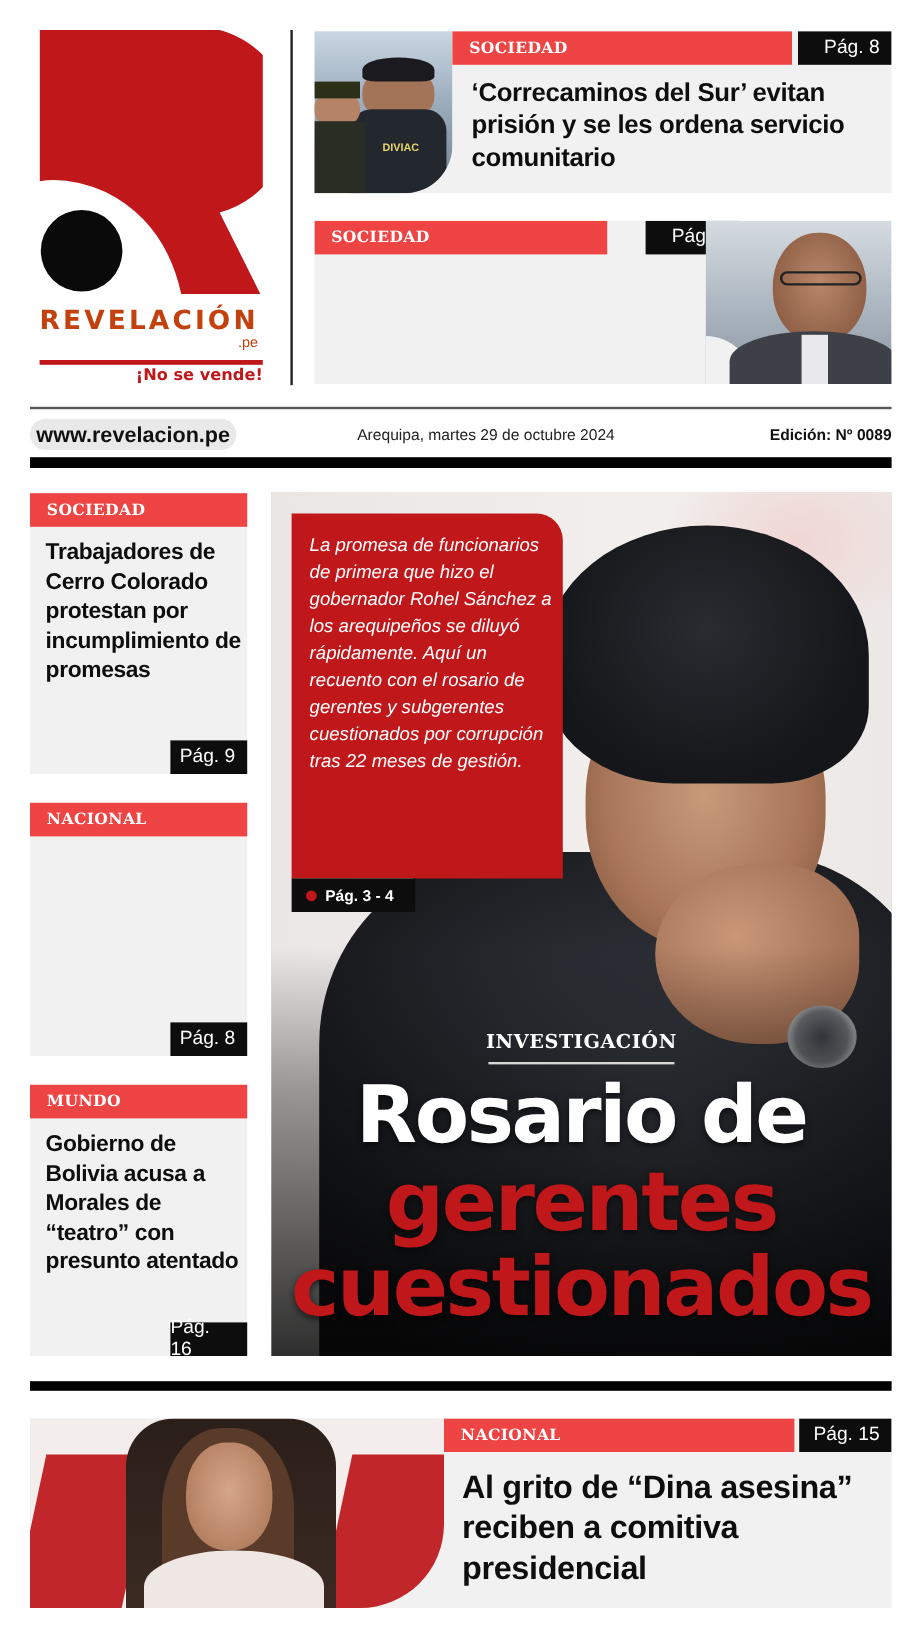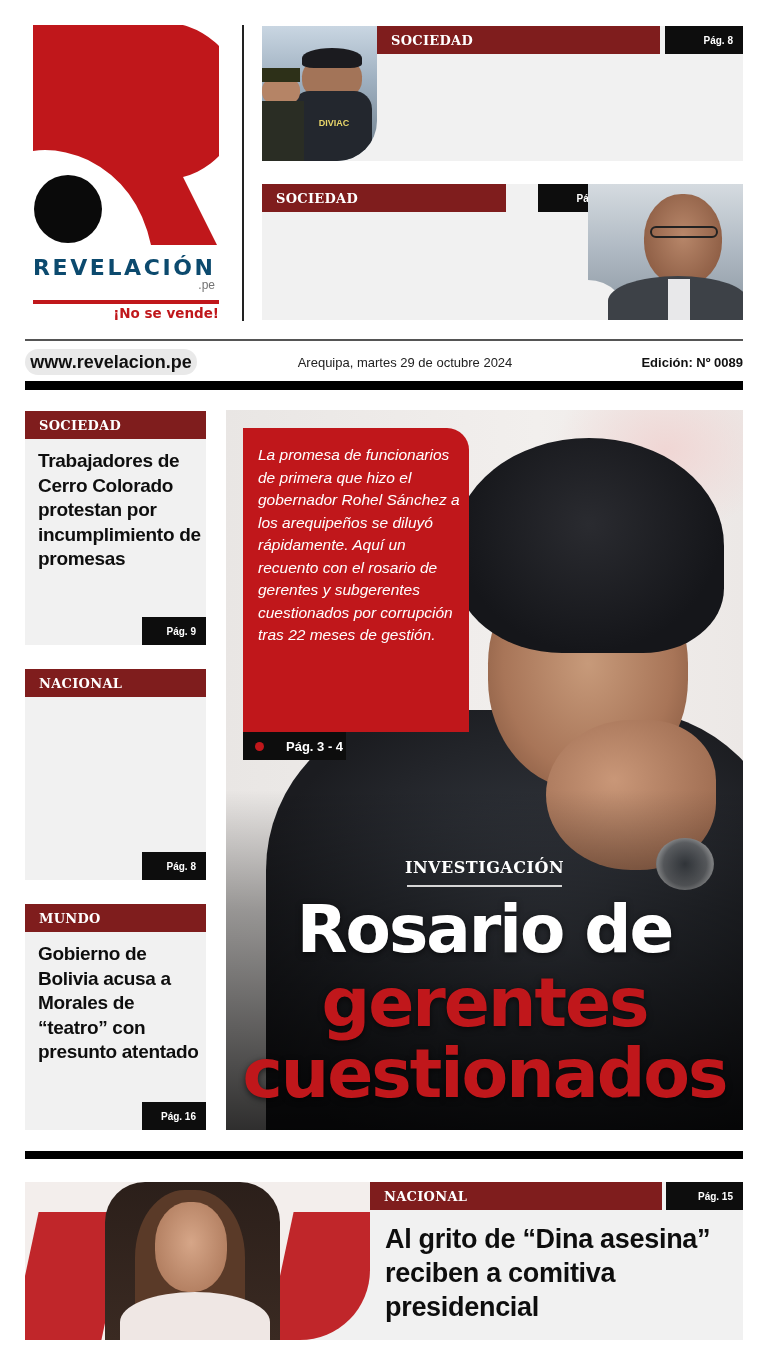--- a/index.html
+++ b/index.html
@@ -4,30 +4,30 @@
 <style>
   * { box-sizing: border-box; margin: 0; padding: 0; }
   html, body { width: 768px; height: 1366px; background: #ffffff; overflow: hidden; }
   body { position: relative; font-family: "Liberation Sans", "DejaVu Sans", sans-serif; color: #111; }
 
   .abs { position: absolute; }
 
   
   .logo { left: 33px; top: 25px; width: 186px; height: 300px; }
   .logo svg { position: absolute; left: 0; top: 0; }
-  .logo-name { position: absolute; left: 0; top: 230px; width: 186px; font-family: "DejaVu Sans", sans-serif; font-weight: bold; font-size: 22px; letter-spacing: 2.6px; color: #0c4a6e; white-space: nowrap; }
-  .logo-pe { position: absolute; right: 4px; top: 253px; font-size: 12px; color: #737373; }
+  .logo-name { position: absolute; left: 0; top: 230px; width: 186px; font-family: "DejaVu Sans", sans-serif; font-weight: bold; font-size: 22px; letter-spacing: 2.6px; color: #c2410c; white-space: nowrap; }
+  .logo-pe { position: absolute; right: 4px; top: 253px; font-size: 12px; color: #c2410c; }
   .logo-bar { position: absolute; left: 0; top: 275px; width: 186px; height: 4px; background: #c0171b; }
   .logo-tag { position: absolute; right: 0; top: 280px; font-family: "DejaVu Sans", sans-serif; font-weight: bold; font-size: 13.5px; color: #c0171b; white-space: nowrap; }
   .vrule { left: 242px; top: 25px; width: 2px; height: 296px; background: #222; }
 
   
   .card { background: #f1f1f1; overflow: hidden; }
-  .tag { background: #7f1d1d; color: #fff; font-family: "DejaVu Serif", serif; font-weight: bold; font-size: 13px; letter-spacing: .3px; display: flex; align-items: center; padding-left: 14px; }
-  .pag { background: #0d0d0d; color: #fff; font-weight: bold; font-size: 10px; display: flex; align-items: center; justify-content: flex-end; padding-right: 10px; }
+  .tag { background: #ef4444; color: #fff; font-family: "DejaVu Serif", serif; font-weight: bold; font-size: 13px; letter-spacing: .3px; display: flex; align-items: center; padding-left: 14px; }
+  .pag { background: #0d0d0d; color: #fff; font-weight: normal; font-size: 16px; display: flex; align-items: center; justify-content: flex-end; padding-right: 10px; }
   .headline { font-weight: bold; color: #0e0e0e; letter-spacing: -0.3px; }
 
   .photo { overflow: hidden; }
   .photo-sky { background: linear-gradient(180deg,#c9d6e2 0%,#9fb0c0 40%,#6d7d8a 100%); }
 
   
   .hrule-thin { left: 25px; top: 339px; width: 718px; height: 2px; background: #555; }
   .url-pill { left: 25px; top: 349px; width: 172px; height: 26px; border-radius: 13px; background: #e9e9e9; display: flex; align-items: center; justify-content: center; font-weight: bold; font-size: 18px; color: #111; }
   .dateline { left: 255px; top: 349px; width: 300px; height: 26px; display: flex; align-items: center; justify-content: center; font-size: 13px; color: #222; white-space: nowrap; }
   .dateline b { font-weight: normal; }
@@ -47,21 +47,21 @@
       linear-gradient(90deg,#e9e6e4 0%, #f2efed 60%, #ece8e6 100%); }
   .hero-suit { position: absolute; left: 40px; top: 300px; width: 520px; height: 460px; background: radial-gradient(ellipse 300px 260px at 280px 230px,#3b3f47 0%,#2a2d33 55%,#1b1c20 100%); border-radius: 160px 160px 0 0; }
   .hero-face { position: absolute; left: 262px; top: 150px; width: 200px; height: 230px; border-radius: 45% 45% 48% 48%; background: radial-gradient(ellipse at 50% 45%, #c79a7a 0%, #a87558 60%, #7a4f38 100%); }
   .hero-hair { position: absolute; left: 228px; top: 28px; width: 270px; height: 215px; border-radius: 50% 50% 30% 40%; background: radial-gradient(ellipse at 50% 40%, #2a2b30 0%, #15161a 70%); }
   .hero-hand { position: absolute; left: 320px; top: 310px; width: 170px; height: 150px; border-radius: 50% 40% 45% 50%; background: radial-gradient(ellipse at 40% 40%, #c99778 0%, #9c6a4f 80%); }
   .hero-watch { position: absolute; left: 430px; top: 428px; width: 58px; height: 52px; border-radius: 50%; background: radial-gradient(circle,#3d4248 0%,#6b6e72 55%,#9c9ea0 70%,#55585c 100%); }
   .hero-shade { position: absolute; left: 0; top: 380px; width: 517px; height: 340px; background: linear-gradient(180deg, rgba(0,0,0,0) 0%, rgba(0,0,0,.35) 35%, rgba(0,0,0,.8) 100%); }
 
   .hero-box { position: absolute; left: 17px; top: 18px; width: 226px; height: 304px; background: #c0171b; border-radius: 0 22px 0 0; }
   .hero-box p { position: absolute; left: 15px; top: 16px; width: 210px; color: #fff; font-style: italic; font-size: 15.5px; line-height: 22.5px; }
-  .hero-pag { position: absolute; left: 17px; top: 322px; width: 103px; height: 28px; background: #0d0d0d; display: flex; align-items: center; color: #fff; font-weight: bold; font-size: 13px; padding-left: 43px; }
+  .hero-pag { position: absolute; left: 17px; top: 322px; width: 103px; height: 28px; background: #0d0d0d; display: flex; align-items: center; color: #fff; font-weight: bold; font-size: 13px; padding-left: 28px; }
   .hero-pag .dot { position: absolute; left: 12px; top: 10px; width: 9px; height: 9px; border-radius: 50%; background: #c0171b; }
 
   .hero-kicker { position: absolute; left: 0; width: 517px; top: 448px; text-align: center; color: #fff; font-family: "DejaVu Serif", serif; font-weight: bold; font-size: 16px; letter-spacing: .5px; }
   .hero-kicker-rule { position: absolute; left: 181px; top: 475px; width: 155px; height: 2px; background: #d6d6d6; }
   .hero-title { position: absolute; left: 0; width: 517px; text-align: center; font-family: "DejaVu Sans", sans-serif; font-weight: bold; letter-spacing: -2px; text-shadow: 0 2px 6px rgba(0,0,0,.6); white-space: nowrap; }
   .hero-t1 { top: 482px; font-size: 66px; color: #ffffff; line-height: 76px; }
   .hero-t2 { top: 558px; font-size: 68px; color: #c0171b; line-height: 70px; }
   .hero-t3 { top: 626px; font-size: 68px; color: #c0171b; line-height: 76px; }
 
   .hrule-thick2 { left: 25px; top: 1151px; width: 718px; height: 8px; background: #000; }
@@ -89,20 +89,21 @@
     <div class="abs" style="left:40px;top:30px;width:60px;height:45px;border-radius:45%;background:#a37458;"></div>
     <div class="abs" style="left:40px;top:22px;width:60px;height:20px;border-radius:50% 50% 20% 20%;background:#1b1b1f;"></div>
     <div class="abs" style="left:30px;top:65px;width:80px;height:70px;border-radius:18px 18px 0 0;background:#23272e;"></div>
     <div class="abs" style="left:50px;top:92px;width:44px;height:14px;background:#23272e;color:#e9d66a;font-size:9px;font-weight:bold;text-align:center;">DIVIAC</div>
     <div class="abs" style="left:0;top:50px;width:38px;height:30px;border-radius:45%;background:#b58466;"></div>
     <div class="abs" style="left:0;top:42px;width:38px;height:14px;background:#2d3018;"></div>
     <div class="abs" style="left:0;top:75px;width:42px;height:60px;background:#2a2d24;"></div>
   </div>
   <div class="abs tag" style="left:115px;top:0;width:283px;height:28px;">SOCIEDAD</div>
   <div class="abs pag" style="left:403px;top:0;width:78px;height:28px;">Pág. 8</div>
+  <div class="abs headline" style="left:131px;top:38px;width:345px;font-size:21.5px;line-height:27px;">‘Correcaminos del Sur’ evitan prisión y se les ordena servicio comunitario</div>
 </div>
 
 <div class="abs card" style="left:262px;top:184px;width:481px;height:136px;">
   <div class="abs tag" style="left:0;top:0;width:244px;height:28px;">SOCIEDAD</div>
   <div class="abs pag" style="left:248px;top:0;width:78px;height:28px;margin-left:28px;">Pág. 7</div>
   <div class="abs photo" style="left:326px;top:0;width:155px;height:136px;border-radius:0;">
     <div class="abs" style="left:0;top:0;width:155px;height:136px;background:linear-gradient(180deg,#d5dbe0 0%,#aeb8c2 50%,#8a96a0 100%);"></div>
     <div class="abs" style="left:0;top:0;width:40px;height:136px;background:#f1f1f1;border-radius:0 0 0 0;clip-path:ellipse(40px 40px at 0 136px);"></div>
     <div class="abs" style="left:56px;top:10px;width:78px;height:92px;border-radius:48%;background:radial-gradient(ellipse at 50% 45%,#b8876a 0%,#8c5c43 80%);"></div>
     <div class="abs" style="left:62px;top:42px;width:68px;height:12px;border:2px solid #222;border-radius:6px;"></div>

